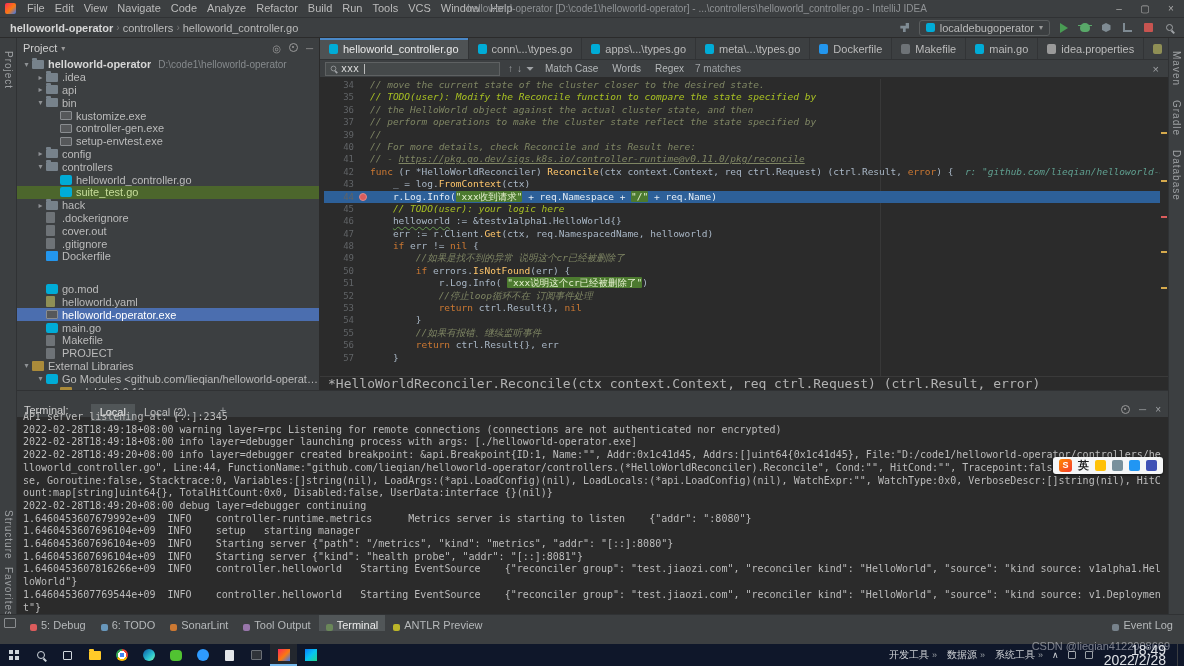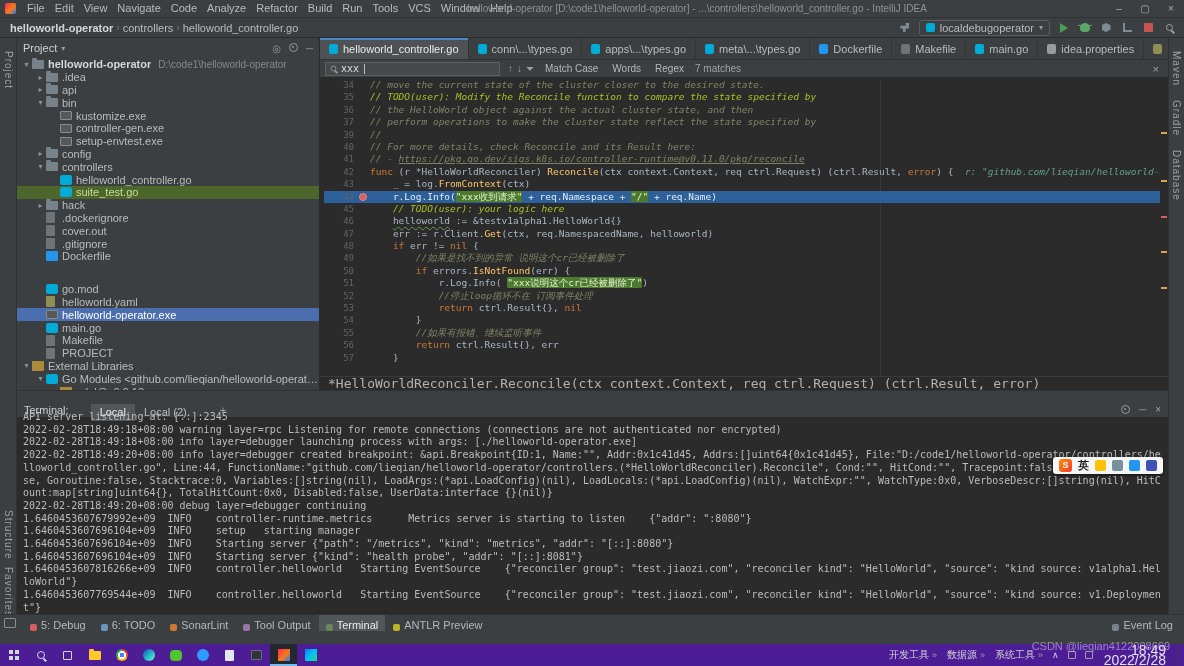--- a/index.html
+++ b/index.html
@@ -120,21 +120,21 @@
 .bitem.active{background:#515658;color:#ececec}
 .bdot{width:7px;height:7px;border-radius:2px}
 .bbar .bright{margin-left:auto;display:flex;align-items:center}
 
 
 .sbar{position:absolute;left:0;right:0;bottom:22px;height:14px;background:#3c3f41;border-top:1px solid #303234;display:flex;align-items:center;justify-content:flex-end;gap:12px;padding:0 12px;font-size:10px;color:#9d9fa1;z-index:3}
 .lock{width:7px;height:6px;background:#9d9fa1;border-radius:1px;position:relative;margin-left:-4px}
 .lock::before{content:'';position:absolute;top:-4px;left:1px;width:5px;height:4px;border:1.5px solid #9d9fa1;border-bottom:none;border-radius:3px 3px 0 0}
 
 
-.taskbar{position:absolute;left:0;right:0;bottom:0;height:22px;background:#4c1d95;display:flex;z-index:5}
+.taskbar{position:absolute;left:0;right:0;bottom:0;height:22px;background:#0f172a;display:flex;z-index:5}
 .tb-icon{width:27px;height:22px;display:flex;align-items:center;justify-content:center;position:relative}
 .tb-icon.active{background:#23272e;box-shadow:inset 0 -2px 0 #76b9ed}
 .tbi{display:block}
 .tbi-start{width:10px;height:10px;background:linear-gradient(#cfd6dc,#cfd6dc),linear-gradient(#cfd6dc,#cfd6dc),linear-gradient(#cfd6dc,#cfd6dc),linear-gradient(#cfd6dc,#cfd6dc);background-size:4px 4px;background-position:0 0,6px 0,0 6px,6px 6px;background-repeat:no-repeat}
 .tbi-search{width:8px;height:8px;border:1.5px solid #cfd6dc;border-radius:50%;position:relative}
 .tbi-search::after{content:'';position:absolute;right:-3px;bottom:-2px;width:4px;height:1.5px;background:#cfd6dc;transform:rotate(45deg)}
 .tbi-task-view{width:9px;height:9px;border:1.5px solid #cfd6dc;border-radius:1px}
 .tbi-file-explorer{width:12px;height:9px;background:#ffca28;border-radius:1px;position:relative}
 .tbi-file-explorer::before{content:'';position:absolute;top:-2px;left:0;width:5px;height:2px;background:#ffca28;border-radius:1px 1px 0 0}
 .tbi-chrome{width:12px;height:12px;border-radius:50%;background:radial-gradient(circle,#4285f4 0 2.5px,#fff 2.5px 4px,transparent 4px),conic-gradient(#ea4335 0 33%,#fbbc05 0 66%,#34a853 0 100%)}

